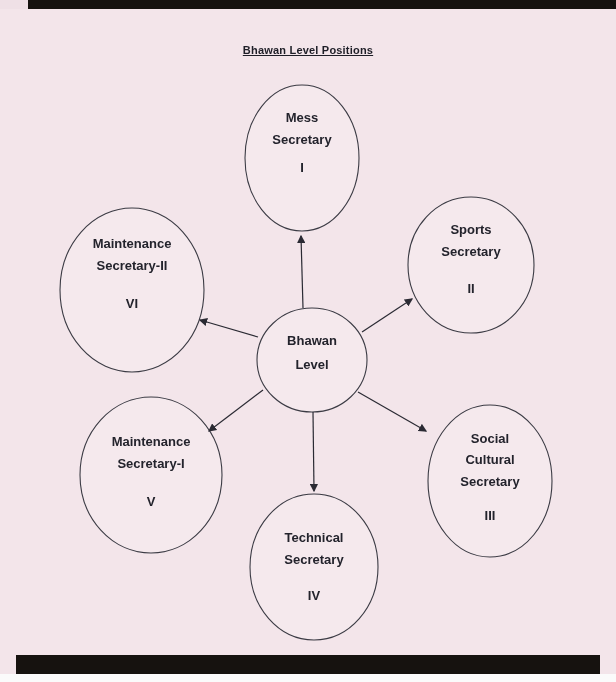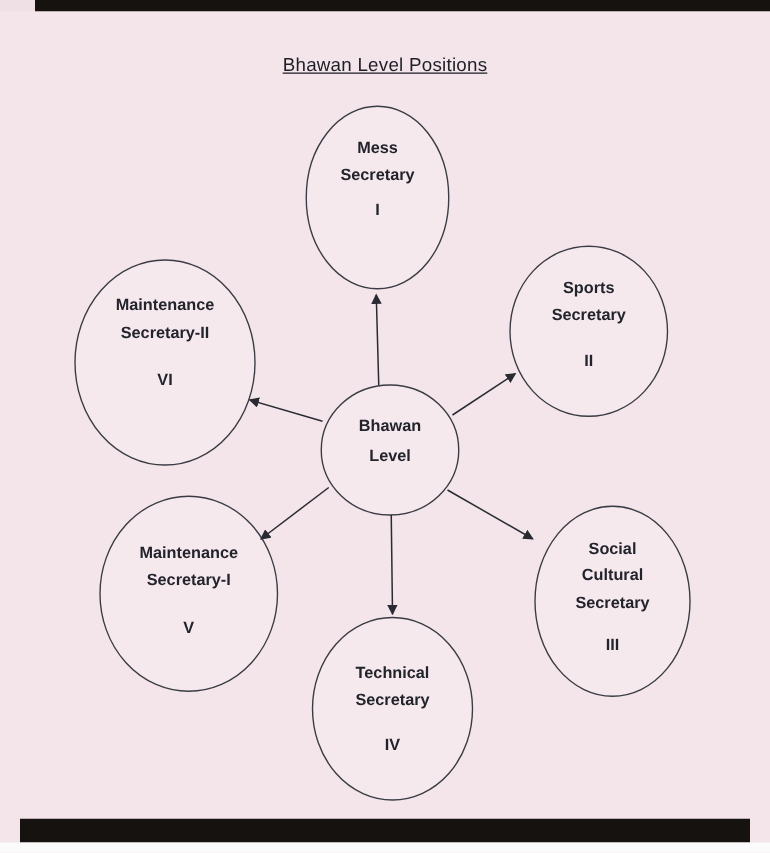--- a/index.html
+++ b/index.html
@@ -11,21 +11,21 @@
     font-family:"Liberation Sans", sans-serif;
   }
   
   .scan-bar-top{position:absolute;left:28px;top:0;width:588px;height:9px;background:#16120f;}
   .scan-bar-bottom{position:absolute;left:16px;top:655px;width:584px;height:19px;background:#16120f;}
   .scan-white-bottom{position:absolute;left:0;top:674px;width:616px;height:8px;background:#fbfbfb;}
   .scan-white-corner{position:absolute;left:0;top:0;width:28px;height:9px;background:#efe0e6;}
 
   .title{
     position:absolute;left:0;top:44px;width:616px;
-    text-align:center;font-weight:normal;font-size:15px;
+    text-align:center;font-weight:bold;font-size:11px;
     color:#1e1e27;letter-spacing:.2px;
   }
   .title span{text-decoration:underline;}
 
   svg.diagram{position:absolute;left:0;top:0;}
   .node-ellipse{fill:#f5e9ed;stroke:#3b3b44;stroke-width:1.1;}
   .node-text{
     font-family:"Liberation Sans", sans-serif;
     font-size:13px;font-weight:bold;
     fill:#23232c;text-anchor:middle;

